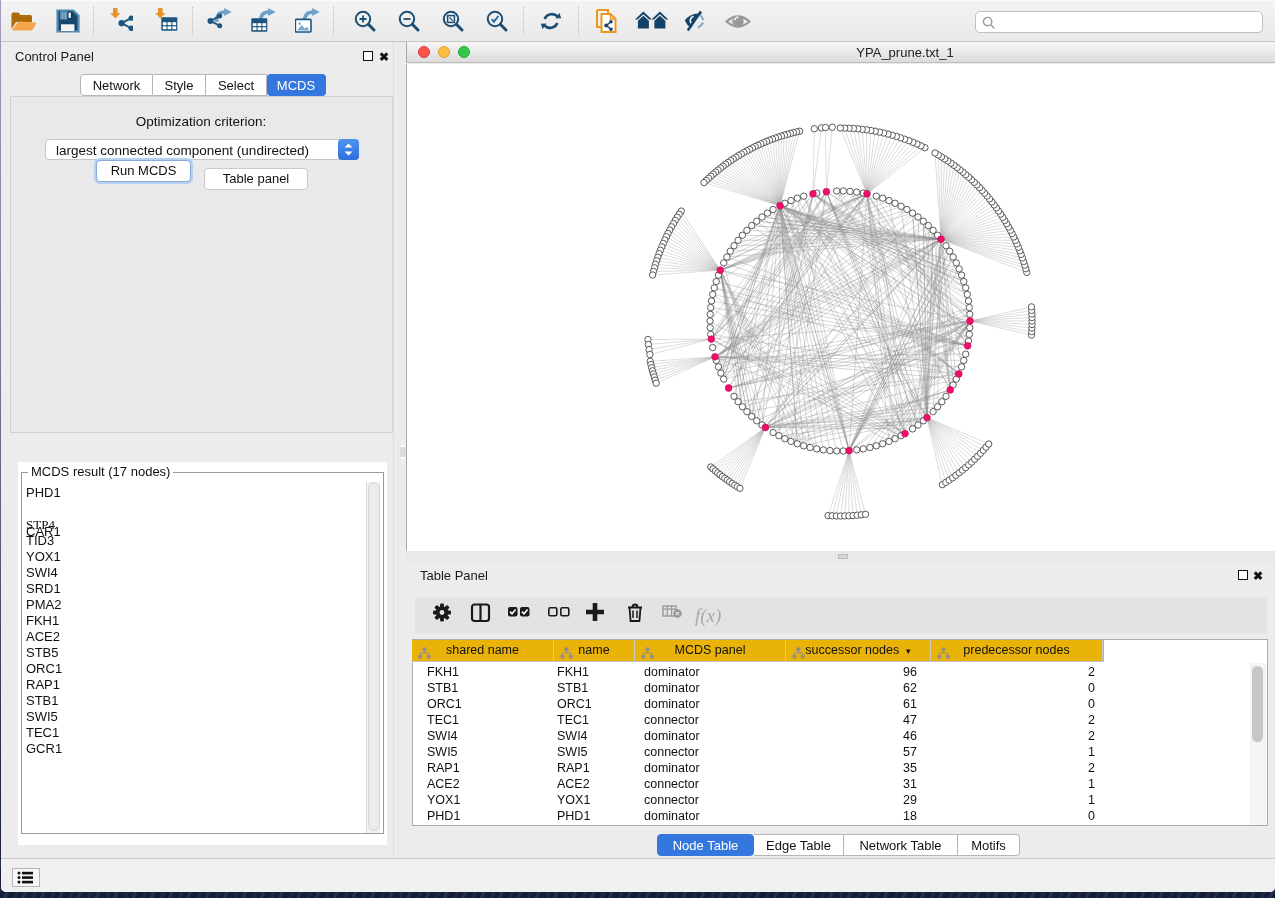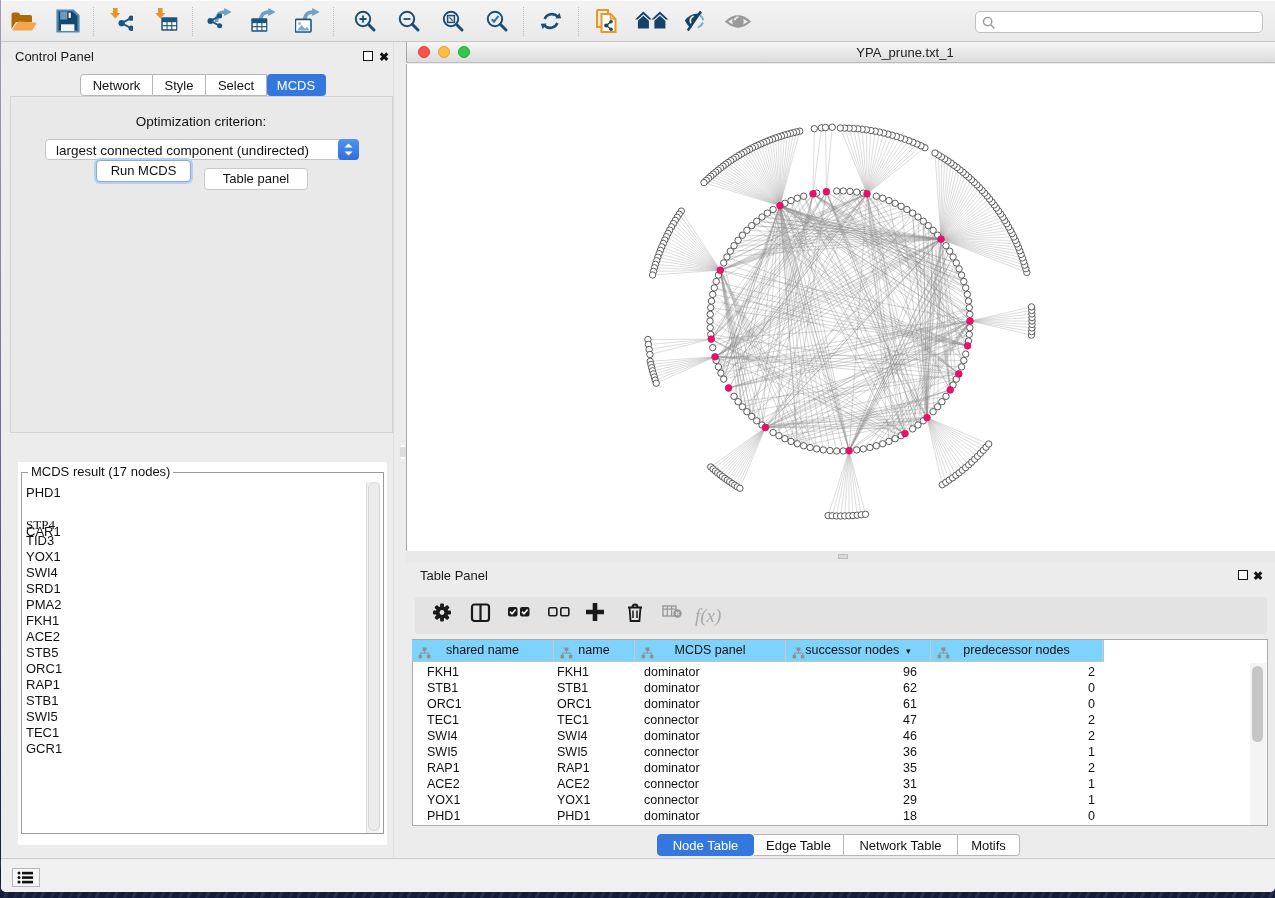--- a/index.html
+++ b/index.html
@@ -36,21 +36,21 @@
 #cplist { font-size:13px; color:#111; }
 #cpscroll { position:absolute; left:365px; top:482px; width:14px; height:351px; background:#f2f2f2; border-left:1px solid #dcdcdc; }
 #cpthumb { position:absolute; left:1px; top:0px; width:12px; height:349px; background:#ececec; border:1px solid #d6d6d6; border-radius:6px; }
 #nettitle { position:absolute; left:405px; top:42px; width:870px; height:21px;
   background:linear-gradient(#f6f6f6,#dcdcdc); border-bottom:1px solid #bdbdbd; border-left:1px solid #a8a8a8; }
 .light { position:absolute; top:4px; width:12px; height:12px; border-radius:6px; }
 #netcanvas { position:absolute; left:405px; top:64px; width:870px; height:487px; background:#fff; border-left:1px solid #a8a8a8; overflow:hidden; }
 #hsplit { position:absolute; left:405px; top:551px; width:870px; height:12px; background:#e9e9e9; }
 #ttoolbar { position:absolute; left:414px; top:597px; width:852px; height:37px; background:#e3e3e3; border-radius:3px; }
 #ttable { position:absolute; left:411px; top:639px; width:856px; height:187px; background:#fff; border:1px solid #acacac; }
-#thead { position:absolute; left:411px; top:640px; width:692px; height:22px; background:#7dd3fc; border-bottom:1px solid #c4c4c4;
+#thead { position:absolute; left:411px; top:640px; width:692px; height:22px; background:#eab308; border-bottom:1px solid #c4c4c4;
   font-size:12.5px; color:#111; }
 .th { position:absolute; top:0; height:21px; line-height:21px; border-right:1px solid #c9c9c9; text-align:center; }
 .tr { position:absolute; left:0; width:800px; height:16px; font-size:12.5px; color:#111; }
 .tr span { position:absolute; top:0; height:16px; line-height:16px; }
 #tscroll { position:absolute; left:1249px; top:663px; width:16px; height:162px; background:#f4f4f4; }
 #tthumb { position:absolute; left:2px; top:3px; width:11px; height:76px; background:#c6c6c6; border-radius:6px; }
 #btabs { position:absolute; left:656px; top:834px; height:22px; display:flex; font-size:13px; }
 #statusbar { position:absolute; left:0; top:858px; width:1274px; height:34px; background:#f0f0f0;
   border-top:1px solid #cdcdcd; }
 #hamb { position:absolute; left:11px; top:9px; width:28px; height:19px; background:#f7f7f7; border:1px solid #b5b5b5; }
@@ -1195,21 +1195,21 @@
       <span style="left:426px">SWI4</span>
       <span style="left:556px">SWI4</span>
       <span style="left:643px">dominator</span>
       <span style="left:816px;width:100px;text-align:right">46</span>
       <span style="left:994px;width:100px;text-align:right">2</span>
     </div>
     <div class="tr" style="top:744px">
       <span style="left:426px">SWI5</span>
       <span style="left:556px">SWI5</span>
       <span style="left:643px">connector</span>
-      <span style="left:816px;width:100px;text-align:right">36</span>
+      <span style="left:816px;width:100px;text-align:right">57</span>
       <span style="left:994px;width:100px;text-align:right">1</span>
     </div>
     <div class="tr" style="top:760px">
       <span style="left:426px">RAP1</span>
       <span style="left:556px">RAP1</span>
       <span style="left:643px">dominator</span>
       <span style="left:816px;width:100px;text-align:right">35</span>
       <span style="left:994px;width:100px;text-align:right">2</span>
     </div>
     <div class="tr" style="top:776px">

